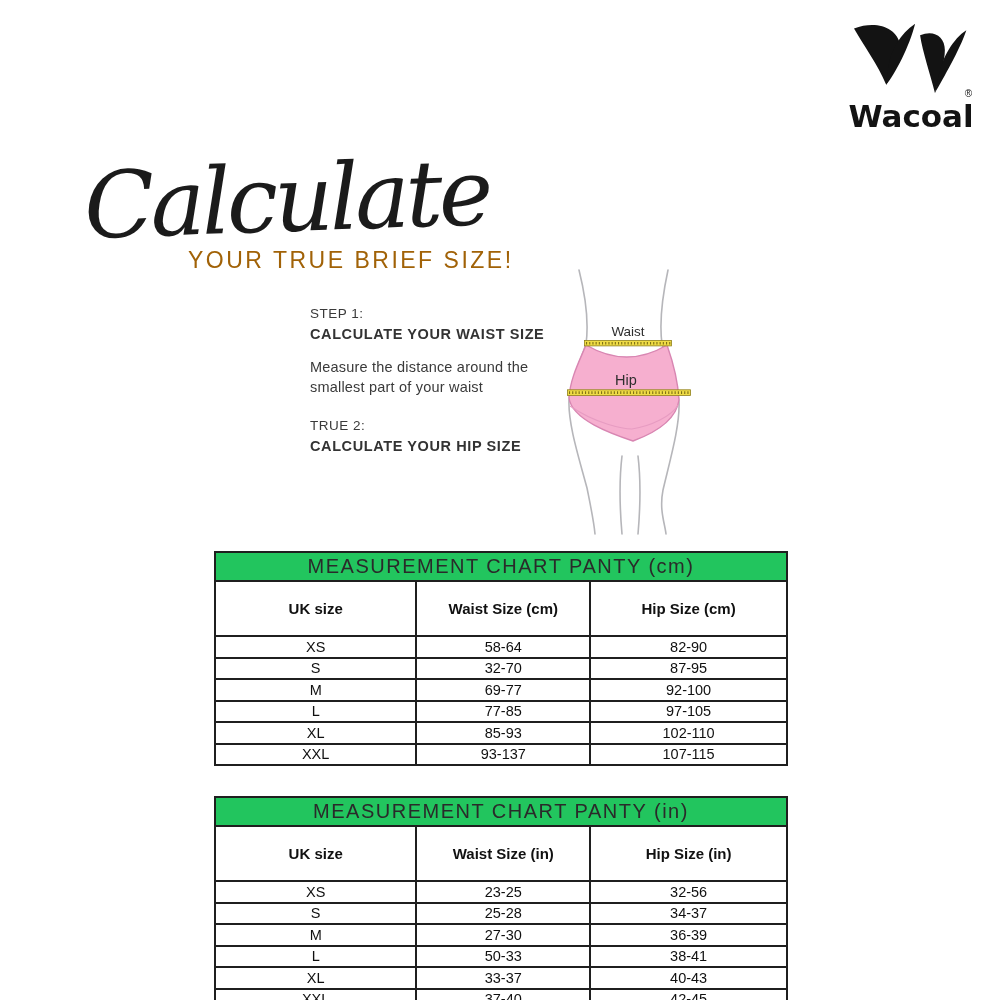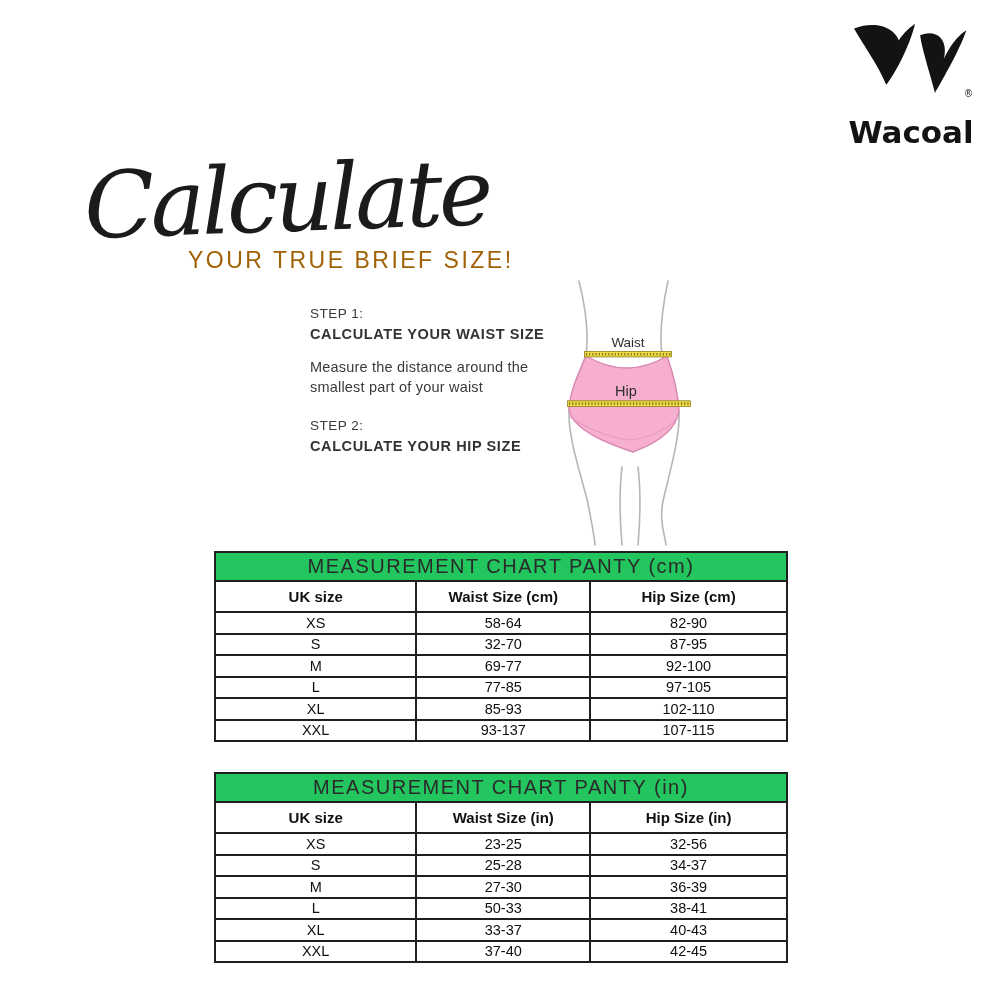--- a/index.html
+++ b/index.html
@@ -4,47 +4,47 @@
 <style>
   html,body{margin:0;padding:0;background:#ffffff;}
   .page{position:relative;width:1000px;height:1000px;background:#ffffff;overflow:hidden;
         font-family:"Liberation Sans",sans-serif;color:#1c1c1c;}
 
   
   .logo{position:absolute;left:838px;top:22px;width:146px;text-align:center;}
   .logo svg{display:block;margin:0 auto;}
   .logo .reg{position:absolute;right:12px;top:66px;font-size:10px;color:#131313;}
   .logo .wordmark{font-size:31px;font-weight:700;letter-spacing:0px;color:#131313;
-                  font-family:"DejaVu Sans",sans-serif;margin-top:16px;}
+                  font-family:"DejaVu Sans",sans-serif;margin-top:0px;}
 
   
   .script{position:absolute;left:84px;top:146px;font-family:"DejaVu Serif",serif;
           font-style:italic;font-weight:400;font-size:92px;letter-spacing:-4px;color:#1b1b1b;
           transform:rotate(-2deg);}
   .subtitle{position:absolute;left:188px;top:247px;font-size:23px;letter-spacing:2.5px;
             color:#a16207;}
 
   
   .steps{position:absolute;left:310px;top:306px;width:268px;color:#3a3a3a;}
   .step{margin-bottom:21px;}
   .step-label{font-size:13.5px;letter-spacing:.5px;margin-bottom:5px;}
   .step-title{font-size:14.5px;font-weight:bold;letter-spacing:.6px;margin-bottom:15px;color:#333;}
   .step-desc{font-size:14.5px;line-height:1.38;letter-spacing:.2px;}
 
   
-  .figure{position:absolute;left:546px;top:277px;}
+  .figure{position:absolute;left:546px;top:266px;}
 
   
   .tables{position:absolute;left:214px;top:551px;width:574px;}
   table{width:100%;border-collapse:collapse;table-layout:fixed;}
   table + table{margin-top:30px;border-radius:21px;}
   .t-title th{background:#22c55e;border:2px solid #1f1f1f;font-size:20px;font-weight:normal;
               letter-spacing:1.5px;color:#2a2a2a;height:27px;padding:0;}
   .t-cols th{border:2px solid #1f1f1f;font-size:15px;font-weight:bold;height:21px;
-             padding:4px;color:#111;}
+             padding:16px;color:#111;}
   td{border:2px solid #1f1f1f;text-align:center;font-size:14.5px;height:19.5px;
      padding:0;color:#101010;}
 </style>
 </head>
 <body>
 
 <div class="page">
 
   <div class="logo">
     <svg width="126" height="76" viewBox="0 0 150 92" aria-hidden="true">
@@ -62,21 +62,21 @@
   <div class="script">Calculate</div>
   <div class="subtitle">YOUR TRUE BRIEF SIZE!</div>
 
   <div class="steps">
     <div class="step">
       <div class="step-label">STEP 1:</div>
       <div class="step-title">CALCULATE YOUR WAIST SIZE</div>
       <div class="step-desc">Measure the distance around the smallest part of your waist</div>
     </div>
     <div class="step">
-      <div class="step-label">STEP 2:</div>
+      <div class="step-label">TRUE 2:</div>
       <div class="step-title">CALCULATE YOUR HIP SIZE</div>
     </div>
   </div>
 
   <div class="figure">
     <svg width="155" height="270" viewBox="0 0 155 270" aria-hidden="true">
 
       <g fill="none" stroke="#b6b6ba" stroke-width="1.6" stroke-linecap="round">
         <path d="M33,4 C40,32 43,56 40,78 C34,96 25,114 23,134 C22,158 33,192 41,222 C45,242 48,256 49,268"></path>
         <path d="M122,4 C116,32 113,56 116,78 C122,96 131,114 133,136 C134,160 124,194 117,224 C113,244 119,258 120,268"></path>

